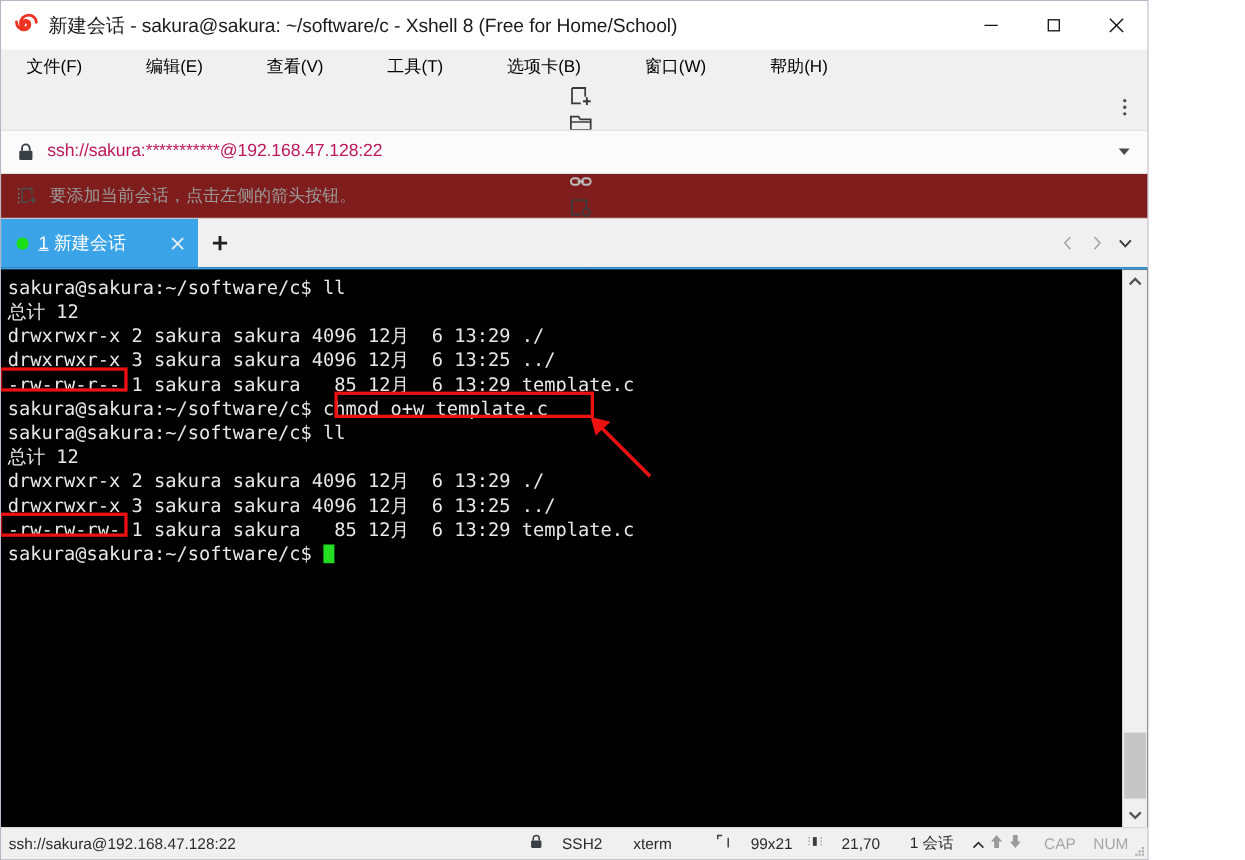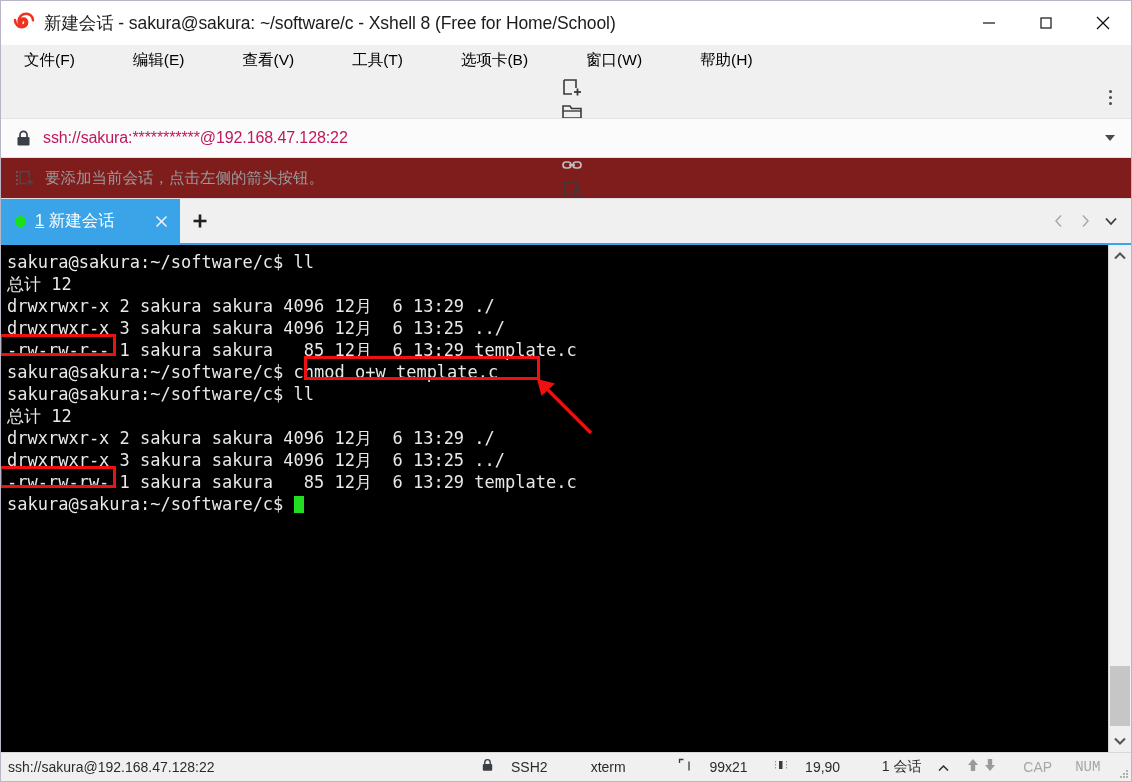--- a/index.html
+++ b/index.html
@@ -6,21 +6,21 @@
     margin: 0; padding: 0;
     background: #ffffff;
   }
   body {
     width: 1132px; height: 782px;
     font-family: "Liberation Sans", sans-serif;
     overflow: hidden;
     position: relative;
   }
   .window {
-    width: 1132px; height: 782px;
+    width: 1044px; height: 782px;
     display: flex; flex-direction: column;
     box-sizing: border-box;
     border: 1px solid #b9b5c4;
     background: #f0f0f0;
   }
 
   
   .titlebar {
     height: 44px; min-height: 44px;
     background: #ffffff;
@@ -658,21 +658,21 @@
         <span>99x21</span>
       </div>
 
       <div class="sb-cell" style="width:108px;">
         <span>
           <svg width="14" height="14" viewBox="0 0 14 14">
             <rect x="5" y="3" width="3.5" height="8" fill="#3b3b3b"></rect>
             <path d="M1.5 3v8M12.5 3v8" stroke="#9a9a9a" stroke-width="1.1" stroke-dasharray="1.5 1.5"></path>
           </svg>
         </span>
-        <span>19,90</span>
+        <span>21,70</span>
       </div>
 
       <div class="sb-cell" style="width:84px;">
         <span>1 会话</span>
         <span>
           <svg width="11" height="8" viewBox="0 0 11 8">
               <path d="M1 6.5L5.5 2l4.5 4.5" fill="none" stroke="#2b2b2b" stroke-width="1.5"></path>
             </svg>
         </span>
       </div>
@@ -687,21 +687,21 @@
           <svg width="14" height="16" viewBox="0 0 14 16">
               <path d="M7 14l5-6H9.2V2H4.8v6H2z" fill="#9a9a9a"></path>
             </svg>
         </span>
       </div>
 
       <div class="sb-cell sb-dim" style="width:52px;">
         <span>CAP</span>
       </div>
 
-      <div class="sb-cell sb-dim" style="width:50px;font-family:Liberation Mono, monospace;">
+      <div class="sb-cell sb-dim" style="width:50px;">
         <span>NUM</span>
       </div>
     </div>
 
     <div class="grip">
       <i style="left:7px;top:1px;"></i>
       <i style="left:4px;top:4px;"></i>
         <i style="left:7px;top:4px;"></i>
       <i style="left:1px;top:7px;"></i>
         <i style="left:4px;top:7px;"></i>

